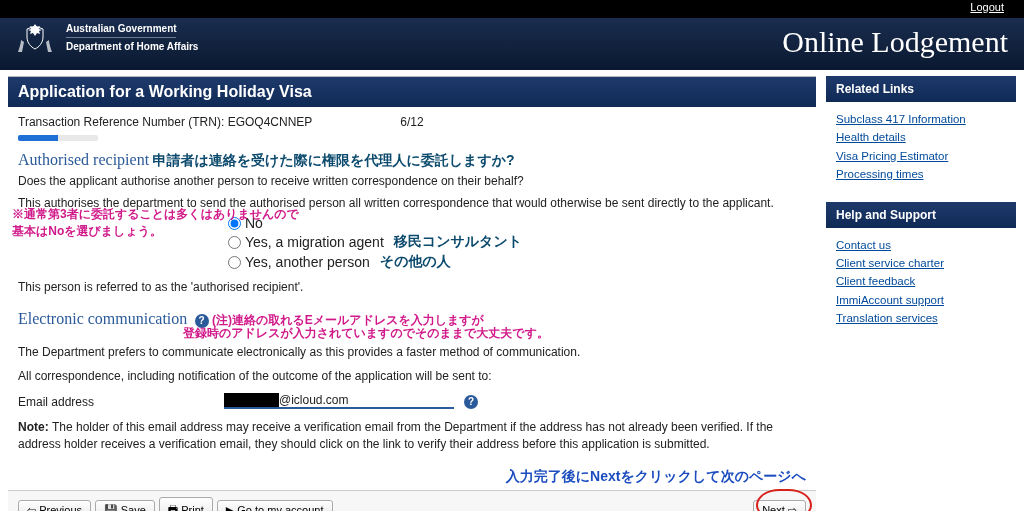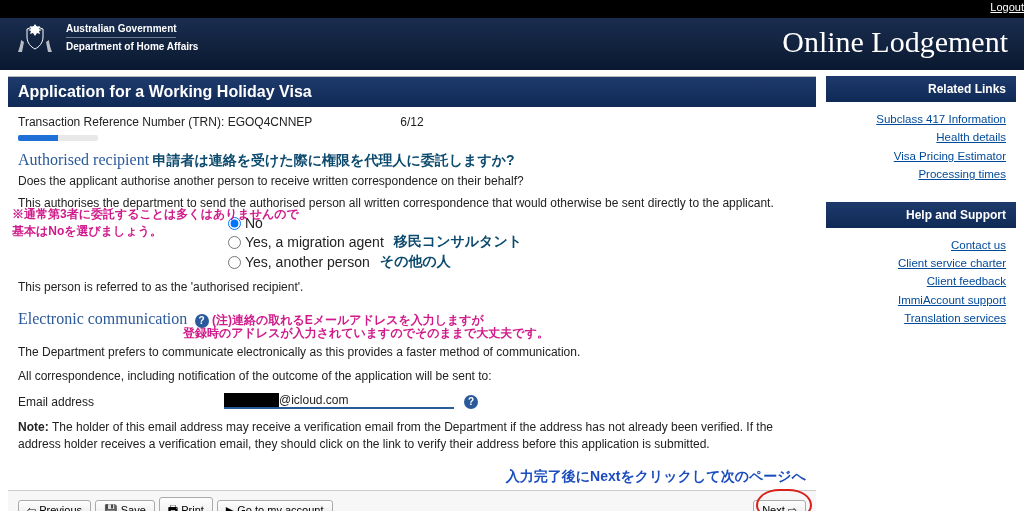--- a/index.html
+++ b/index.html
@@ -1,19 +1,19 @@
 <!DOCTYPE html>
 <html><head>
 <meta charset="utf-8">
 <style>
   * { box-sizing: border-box; margin: 0; padding: 0; }
   body { font-family: Arial, Helvetica, sans-serif; font-size: 12px; color: #222; background: #fff; width: 1024px; }
   a { color: #004a9a; text-decoration: underline; cursor: pointer; }
 
-  .topbar { background: #000; color: #fff; height: 18px; text-align: right; padding: 1px 0; font-size: 11px; }
+  .topbar { background: #000; color: #fff; height: 18px; text-align: right; padding: 1px 20px; font-size: 11px; }
   .topbar a { color: #fff; }
   .user-blk { display: inline-block; background: #000; width: 55px; height: 12px; margin-right: 6px; vertical-align: middle; }
 
   .banner { background: linear-gradient(#1a2d4f, #0a1930); display: flex; align-items: center; justify-content: space-between; padding: 4px 16px 8px 12px; color: #fff; }
   .crest { display: flex; align-items: flex-start; gap: 8px; }
   .crest-svg { width: 46px; height: 40px; }
   .crest-text { font-size: 9px; line-height: 1.3; }
   .crest-text .bold { font-weight: bold; font-size: 10px; }
   .banner-title { font-family: Georgia, 'Times New Roman', serif; font-size: 30px; font-weight: 300; color: #fff; }
 
@@ -44,21 +44,21 @@
   .email-label { width: 200px; }
   .email-input { display: flex; align-items: center; border-bottom: 2px solid #2b5a9a; width: 230px; font-size: 12px; }
   .email-blk { background: #000; width: 55px; height: 14px; }
   .note { margin: 8px 0 4px; line-height: 1.45; }
 
   .btnbar { display: flex; align-items: center; gap: 4px; padding: 6px 10px; border-top: 1px solid #ccc; background: #f7f7f7; position: relative; }
   .btn { background: linear-gradient(#fefefe,#e6e6e6); border: 1px solid #aaa; border-radius: 3px; padding: 3px 8px; font-size: 11px; cursor: pointer; display: inline-flex; align-items: center; gap: 3px; }
   .next-circle { position: absolute; right: 4px; top: -2px; width: 56px; height: 32px; border: 2px solid #d8211b; border-radius: 50%/60%; pointer-events: none; }
   .btn-next { margin-left: auto; }
 
-  .side-box { margin-bottom: 10px; text-align: right; }
+  .side-box { margin-bottom: 10px; }
   .side-head { background: linear-gradient(#1e3a6c,#0f2a55); color: #fff; font-weight: bold; padding: 6px 10px; font-size: 12px; }
   .side-body { padding: 8px 10px; font-size: 11.5px; line-height: 1.6; }
   .side-body a { display: block; }
 
   .mag-pos1 { position: absolute; left: 4px; top: 55px; }
   .mag-pos2 { margin-left: 6px; }
   .mag-pos3 { margin-left: 165px; margin-top: -4px; }
 </style>
 </head>
 <body>

